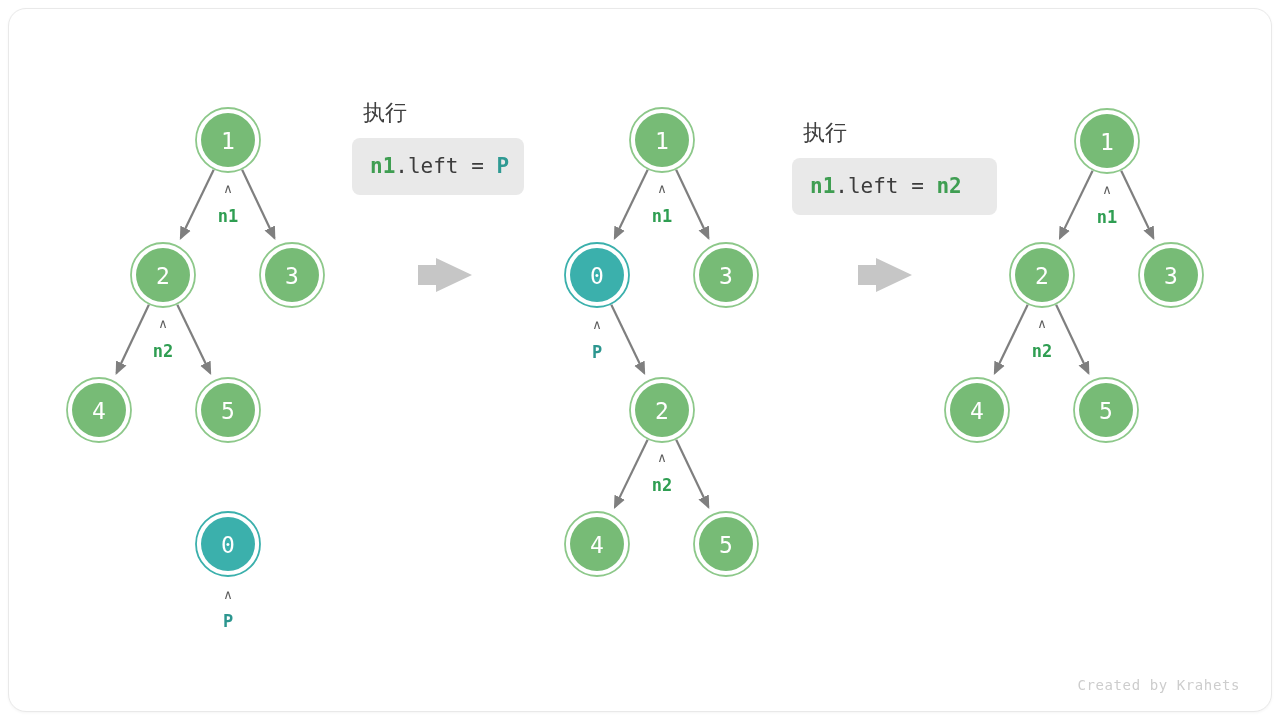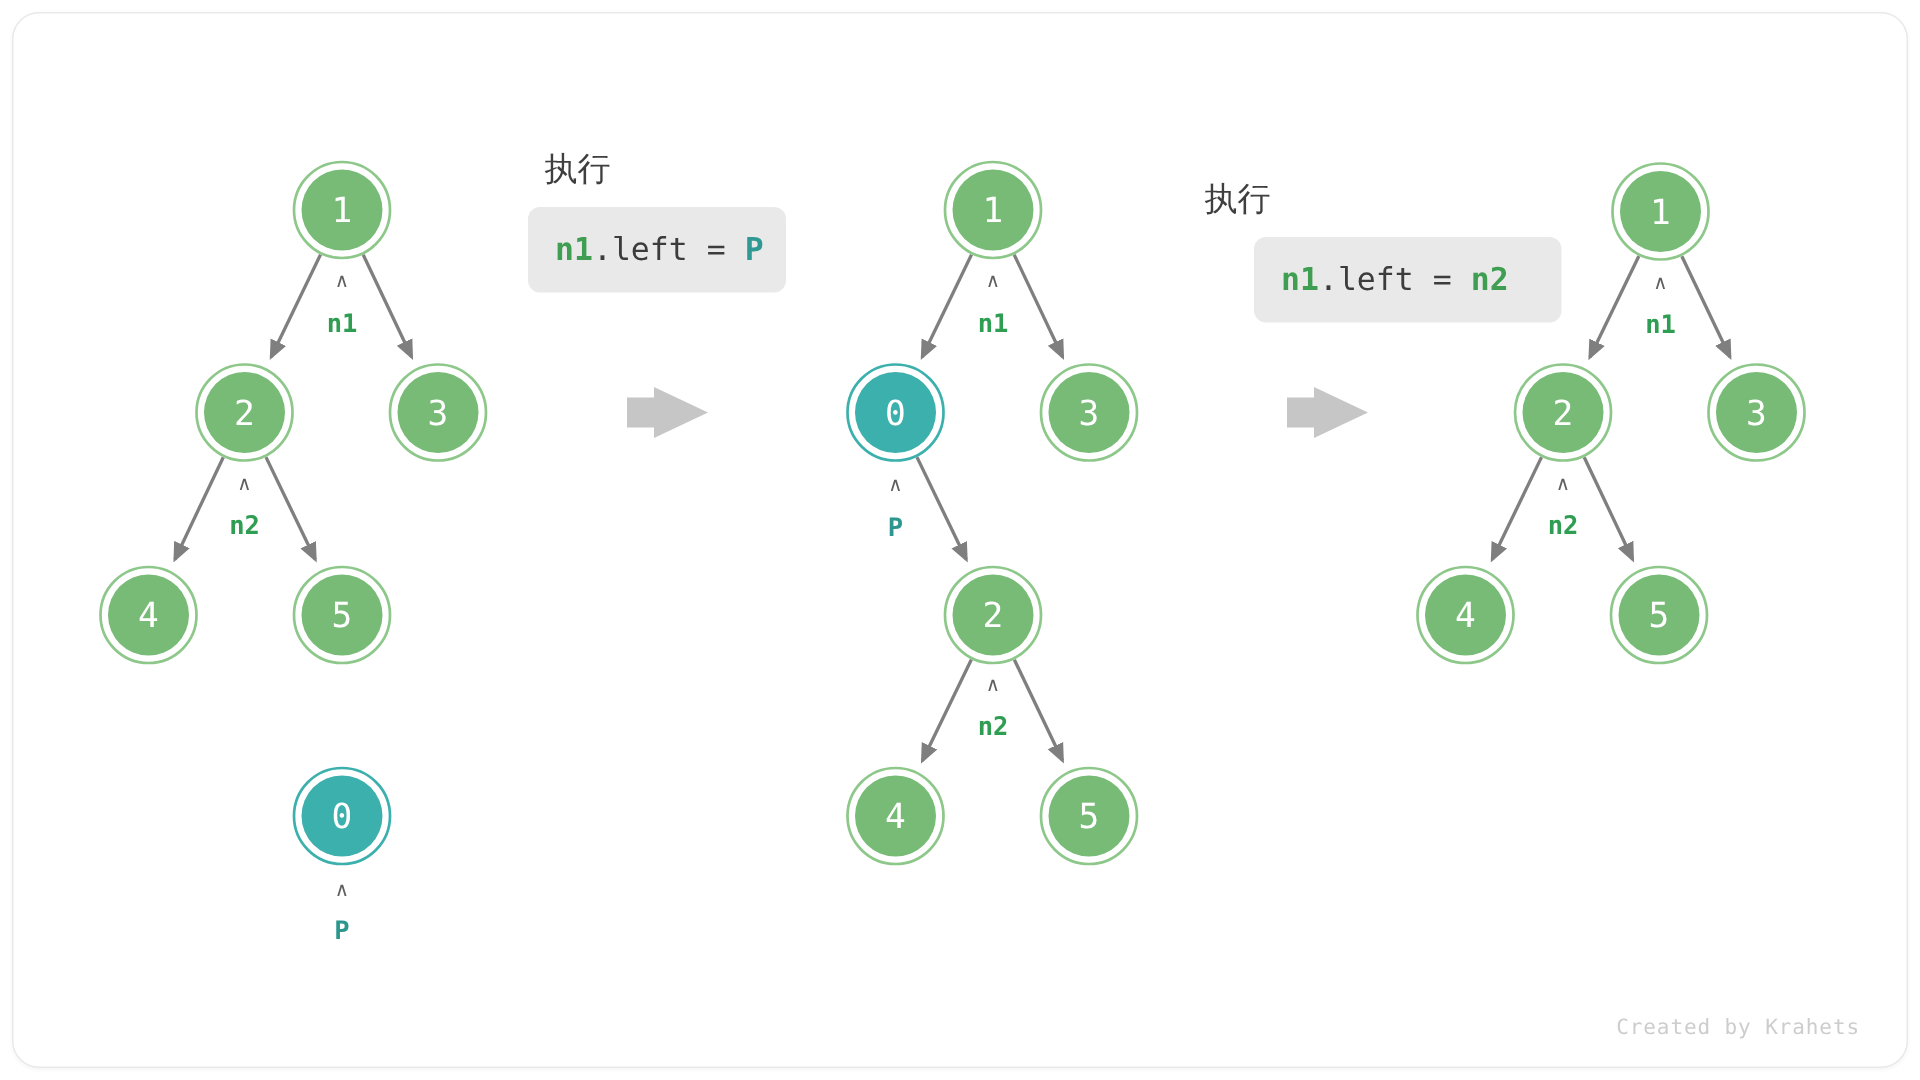--- a/index.html
+++ b/index.html
@@ -227,15 +227,15 @@
         <path d="M 418 265 L 436 265 L 436 258 L 472 275 L 436 292 L 436 285 L 418 285 Z" fill="#c6c6c6"></path>
         <path d="M 858 265 L 876 265 L 876 258 L 912 275 L 876 292 L 876 285 L 858 285 Z" fill="#c6c6c6"></path>
       </g>
     <text class="watermark" x="1240" y="685">Created by Krahets</text>
   </svg>
 
   <div id="overlay-layer">
       <div class="exec-title" style="left: 363px; top: 98px;">执行</div>
       <div class="code-box" style="left: 352px; top: 138px; width: 172px;"><div class="code-line"><span class="tok-n">n1</span><span class="tok-plain">.left = </span><span class="tok-p">P</span></div></div>
       <div class="exec-title" style="left: 803px; top: 118px;">执行</div>
-      <div class="code-box" style="left: 836px; top: 158px; width: 205px;"><div class="code-line"><span class="tok-n">n1</span><span class="tok-plain">.left = </span><span class="tok-n">n2</span></div></div>
+      <div class="code-box" style="left: 792px; top: 158px; width: 205px;"><div class="code-line"><span class="tok-n">n1</span><span class="tok-plain">.left = </span><span class="tok-n">n2</span></div></div>
     </div>
 </div>
 
 </body></html>

